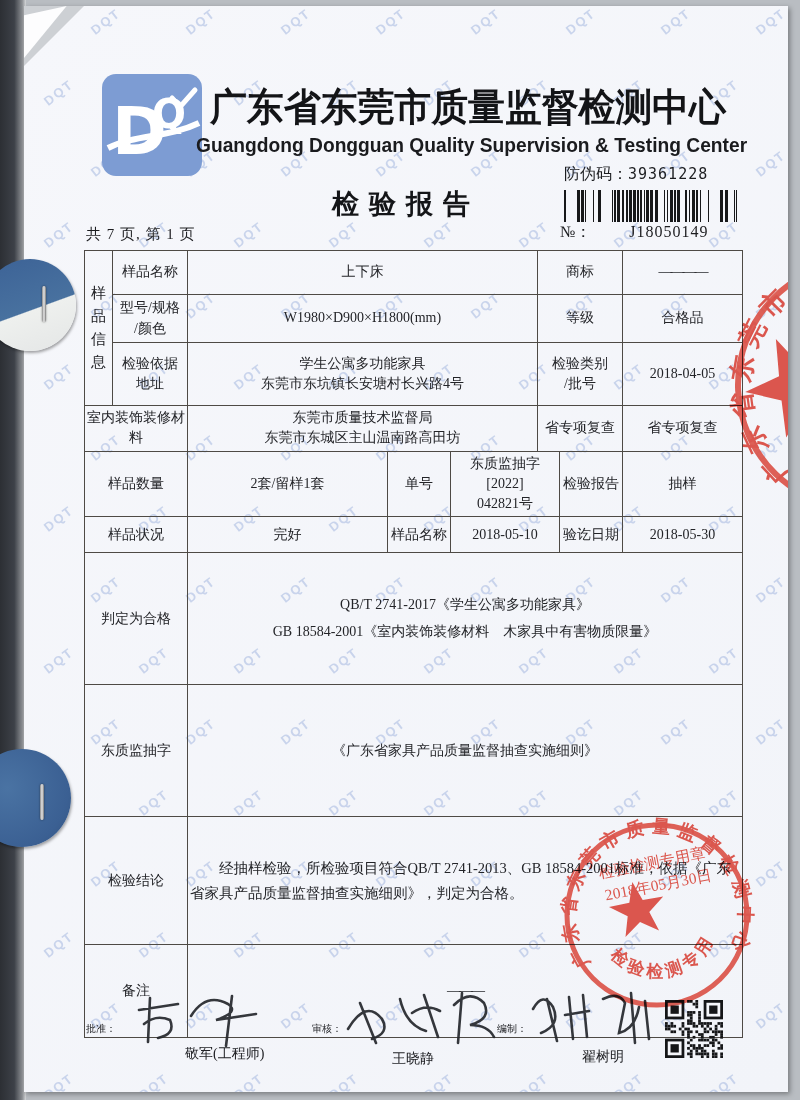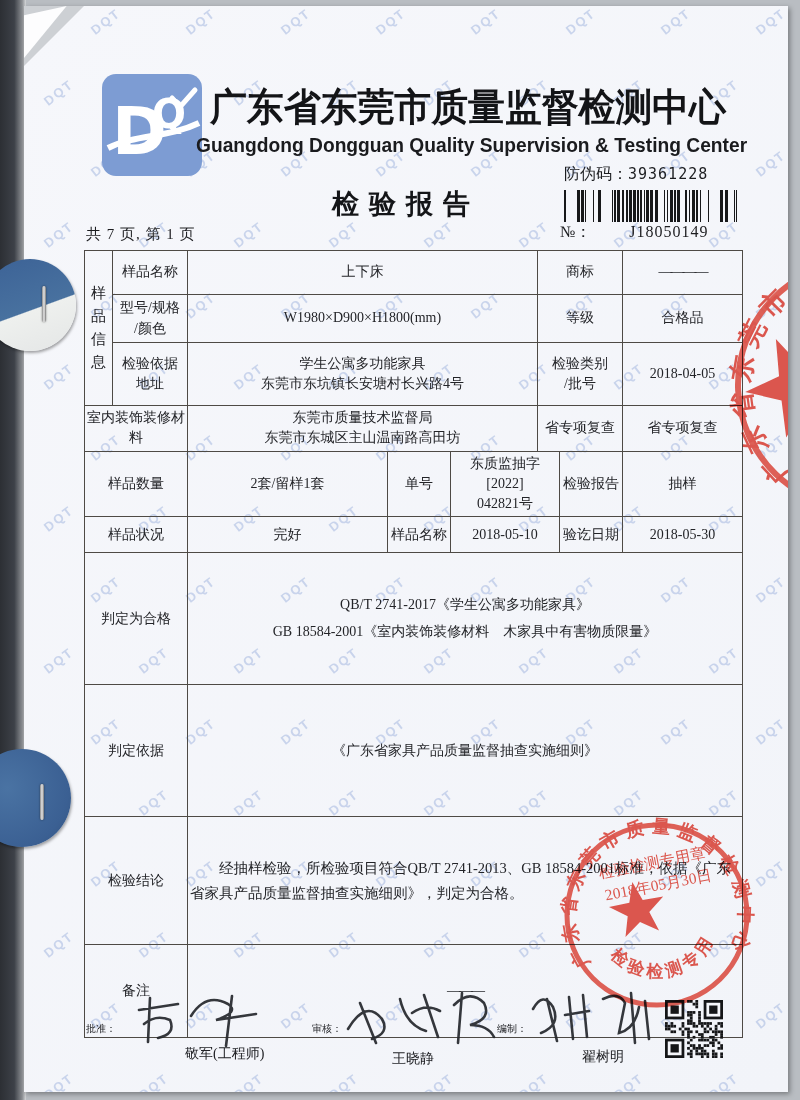--- a/index.html
+++ b/index.html
@@ -349,21 +349,21 @@
         <td>2018-05-30</td>
       </tr>
       <tr style="height:132px">
         <td colspan="2">判定为合格</td>
         <td colspan="6" class="left">
           <div style="line-height:1.9">QB/T 2741-2017《学生公寓多功能家具》</div>
           <div style="line-height:1.9">GB 18584-2001《室内装饰装修材料　木家具中有害物质限量》</div>
         </td>
       </tr>
       <tr style="height:132px">
-        <td colspan="2">判定依据</td>
+        <td colspan="2">东质监抽字</td>
         <td colspan="6" class="left">《广东省家具产品质量监督抽查实施细则》</td>
       </tr>
       <tr style="height:128px">
         <td colspan="2">检验结论</td>
         <td colspan="6" class="top-left">
           <div class="indent">经抽样检验，所检验项目符合QB/T 2741-2013、GB 18584-2001标准，依据《广东省家具产品质量监督抽查实施细则》，判定为合格。</div>
         </td>
       </tr>
       <tr style="height:93px">
         <td colspan="2">备注</td>

